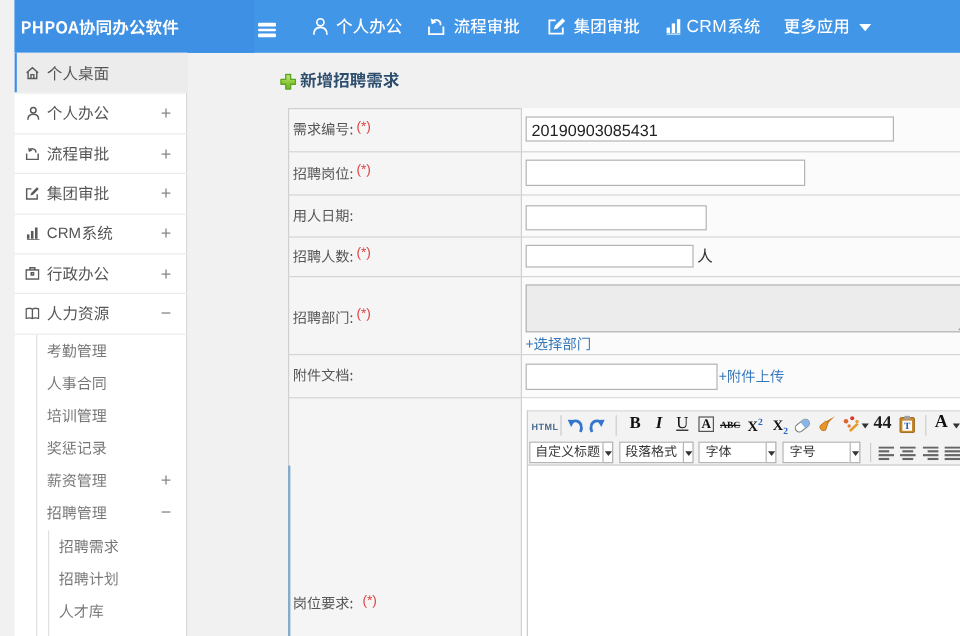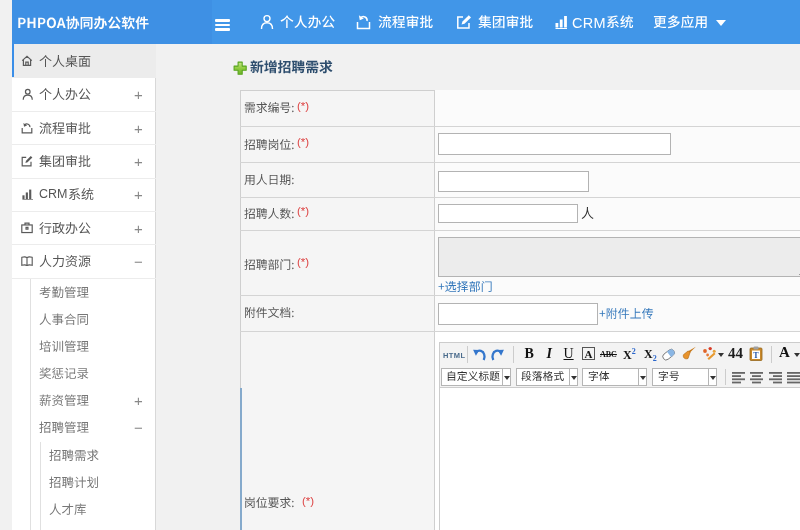--- a/index.html
+++ b/index.html
@@ -188,20 +188,21 @@
       <path transform="translate(0,13)" d="M2 -9.9V-7.5H0.5V-6.7H2V-4.1C1.3 -3.9 0.8 -3.8 0.3 -3.6L0.6 -2.8L2 -3.2V-0.1C2 0 1.9 0.1 1.8 0.1C1.6 0.1 1.2 0.1 0.6 0.1C0.8 0.3 0.9 0.7 0.9 0.9C1.7 0.9 2.1 0.9 2.4 0.8C2.7 0.6 2.8 0.4 2.8 -0.1V-3.5L4.2 -4L4.1 -4.8L2.8 -4.4V-6.7H4.2V-7.5H2.8V-9.9ZM5 -3.9V0.9H5.8V0.4H9.8V0.9H10.7V-3.9ZM5.8 -0.4V-3.1H9.8V-0.4ZM4.6 -9.3V-8.5H6.6C6.4 -7.1 5.9 -5.7 4.2 -5C4.4 -4.9 4.7 -4.6 4.8 -4.4C6.7 -5.2 7.3 -6.7 7.5 -8.5H10C9.9 -6.6 9.7 -5.8 9.6 -5.6C9.5 -5.5 9.4 -5.5 9.2 -5.5C9 -5.5 8.5 -5.5 8 -5.5C8.1 -5.3 8.2 -4.9 8.2 -4.7C8.8 -4.6 9.3 -4.6 9.6 -4.7C9.9 -4.7 10.1 -4.8 10.3 -5C10.6 -5.4 10.7 -6.3 10.9 -9C10.9 -9.1 10.9 -9.3 10.9 -9.3Z M12.2 -1.6 12.4 -0.7 15.4 -1.4V0.9H16.2V-1.6L16.9 -1.7L16.9 -2.5L16.2 -2.4V-8.6H16.9V-9.4H12.3V-8.6H13.1V-1.7ZM13.9 -8.6H15.4V-7H13.9ZM16.6 -4.2V-3.4H18.2C18 -2.8 17.8 -2.1 17.6 -1.6H21.6C21.5 -0.6 21.3 -0.2 21.1 -0C21 0.1 20.9 0.1 20.7 0.1C20.5 0.1 19.8 0.1 19.2 0C19.3 0.2 19.4 0.6 19.4 0.8C20.1 0.9 20.7 0.9 21 0.8C21.4 0.8 21.6 0.8 21.8 0.6C22.1 0.3 22.3 -0.4 22.5 -2C22.5 -2.1 22.5 -2.3 22.5 -2.3H18.7L19 -3.4H23.1V-4.2ZM13.9 -6.2H15.4V-4.5H13.9ZM13.9 -3.8H15.4V-2.2L13.9 -1.9ZM17.9 -6.6H19.4V-5.6H17.9ZM20.3 -6.6H21.8V-5.6H20.3ZM17.9 -8.1H19.4V-7.2H17.9ZM20.3 -8.1H21.8V-7.2H20.3ZM19.4 -9.9V-8.8H17.1V-5H22.6V-8.8H20.3V-9.9Z M25.3 -7.4C25.6 -6.8 25.9 -5.9 26 -5.4L26.8 -5.6C26.7 -6.1 26.4 -7 26 -7.6ZM31 -9.3V0.9H31.8V-8.5H33.7C33.4 -7.5 32.9 -6.3 32.5 -5.3C33.5 -4.2 33.8 -3.4 33.8 -2.6C33.8 -2.2 33.7 -1.8 33.5 -1.7C33.4 -1.6 33.2 -1.6 33 -1.6C32.8 -1.6 32.5 -1.6 32.1 -1.6C32.3 -1.3 32.3 -1 32.4 -0.8C32.7 -0.7 33.1 -0.7 33.4 -0.8C33.7 -0.8 33.9 -0.9 34.1 -1C34.5 -1.3 34.6 -1.8 34.6 -2.5C34.6 -3.4 34.4 -4.3 33.3 -5.4C33.8 -6.5 34.4 -7.8 34.8 -8.9L34.2 -9.3L34 -9.3ZM26.5 -9.7C26.7 -9.4 26.9 -8.9 27 -8.5H24.5V-7.7H30.1V-8.5H27.9C27.8 -8.9 27.5 -9.5 27.3 -10ZM28.7 -7.6C28.5 -7 28.2 -6 27.8 -5.3H24.2V-4.5H30.4V-5.3H28.7C29 -5.9 29.3 -6.7 29.6 -7.4ZM24.9 -3.4V0.9H25.7V0.3H29V0.8H29.8V-3.4ZM25.7 -0.5V-2.6H29V-0.5Z M36.9 -9.5C37.5 -8.8 38.2 -7.9 38.6 -7.3L39.3 -7.8C38.9 -8.4 38.2 -9.3 37.6 -9.9ZM36.5 -7.5V0.9H37.4V-7.5ZM39.6 -9.5V-8.6H45.3V-0.2C45.3 0 45.2 0.1 44.9 0.1C44.7 0.1 43.9 0.1 43 0.1C43.1 0.3 43.3 0.7 43.3 0.9C44.5 0.9 45.2 0.9 45.6 0.8C46 0.6 46.2 0.4 46.2 -0.2V-9.5Z M48.8 -4.6C49.3 -4.6 49.6 -4.9 49.6 -5.4C49.6 -5.9 49.3 -6.3 48.8 -6.3C48.4 -6.3 48.1 -5.9 48.1 -5.4C48.1 -4.9 48.4 -4.6 48.8 -4.6ZM48.8 0.2C49.3 0.2 49.6 -0.2 49.6 -0.7C49.6 -1.2 49.3 -1.5 48.8 -1.5C48.4 -1.5 48.1 -1.2 48.1 -0.7C48.1 -0.2 48.4 0.2 48.8 0.2Z" fill="#555555"></path>
     </svg>
     <div class="abs" style="left:285px;top:256.0px;color:#dd4444;font:11.5px 'Liberation Sans',sans-serif">(*)</div>
     <svg style="position:absolute;left:231.5px;top:304.3px;" width="52" height="17" viewBox="0 0 52 17">
       <path transform="translate(0,13)" d="M6.8 -4.9C7.2 -4 7.7 -2.9 8 -2.2L8.7 -2.5C8.5 -3.2 7.9 -4.3 7.5 -5.2ZM9.5 -9.8V-7.2H6.5V-6.4H9.5V-0.2C9.5 0 9.4 0 9.2 0.1C9 0.1 8.5 0.1 7.8 0C8 0.3 8.1 0.7 8.1 0.9C9 0.9 9.5 0.9 9.9 0.8C10.2 0.6 10.3 0.3 10.3 -0.2V-6.4H11.4V-7.2H10.3V-9.8ZM6.1 -9.9C5.6 -8.2 4.7 -6.5 3.7 -5.4C3.9 -5.2 4.2 -4.8 4.3 -4.7C4.6 -5 4.9 -5.4 5.2 -5.8V0.9H6V-7.3C6.3 -8 6.6 -8.9 6.9 -9.7ZM1 -9.4V0.9H1.8V-8.6H3.2C3 -7.8 2.7 -6.7 2.4 -5.8C3.1 -4.8 3.3 -4 3.3 -3.4C3.3 -3 3.3 -2.6 3.1 -2.5C3 -2.4 2.9 -2.4 2.7 -2.4C2.6 -2.4 2.4 -2.4 2.1 -2.4C2.3 -2.2 2.3 -1.8 2.3 -1.6C2.6 -1.6 2.9 -1.6 3.1 -1.6C3.3 -1.7 3.5 -1.7 3.7 -1.9C4 -2.1 4.1 -2.6 4.1 -3.3C4.1 -4 3.9 -4.9 3.1 -5.9C3.5 -6.9 3.9 -8.1 4.2 -9.1L3.7 -9.5L3.5 -9.4Z M15.5 -4V-3.2H18.9V0.9H19.8V-3.2H23V-4H19.8V-6.6H22.5V-7.5H19.8V-9.8H18.9V-7.5H17.3C17.5 -8 17.6 -8.6 17.7 -9.1L16.9 -9.3C16.6 -7.8 16.1 -6.3 15.4 -5.3C15.7 -5.2 16 -5 16.2 -4.8C16.5 -5.3 16.8 -5.9 17.1 -6.6H18.9V-4ZM15 -9.9C14.3 -8.1 13.3 -6.3 12.2 -5.2C12.3 -5 12.6 -4.5 12.7 -4.3C13.1 -4.7 13.4 -5.2 13.8 -5.7V0.9H14.6V-7C15.1 -7.9 15.5 -8.7 15.8 -9.6Z M28.6 -9.7C28.9 -9.1 29.3 -8.3 29.5 -7.9L30.4 -8.2C30.3 -8.7 29.9 -9.4 29.5 -10ZM24.2 -7.8V-7H26C26.7 -5.2 27.7 -3.6 28.9 -2.4C27.6 -1.3 26 -0.5 24 0.1C24.2 0.3 24.5 0.7 24.6 0.9C26.6 0.3 28.2 -0.6 29.5 -1.7C30.9 -0.5 32.5 0.3 34.4 0.9C34.6 0.6 34.8 0.2 35 0C33.1 -0.4 31.5 -1.3 30.2 -2.4C31.4 -3.6 32.3 -5.1 33 -7H34.9V-7.8ZM29.5 -3C28.4 -4.1 27.6 -5.5 27 -7H32C31.4 -5.4 30.6 -4.1 29.5 -3Z M45.4 -9.2C45.2 -8.3 44.7 -7 44.3 -6.3L45 -6.1C45.4 -6.8 45.9 -7.9 46.3 -8.9ZM40.1 -8.9C40.5 -8 40.9 -6.9 41.1 -6.1L41.9 -6.5C41.7 -7.2 41.2 -8.3 40.8 -9.1ZM37.7 -9.9V-7.4H36V-6.5H37.5C37.2 -4.9 36.4 -3.1 35.7 -2.1C35.8 -1.9 36.1 -1.5 36.2 -1.3C36.7 -2.1 37.3 -3.4 37.7 -4.7V0.9H38.5V-5C38.9 -4.4 39.3 -3.7 39.5 -3.3L40 -4C39.8 -4.3 38.8 -5.7 38.5 -6.1V-6.5H40V-7.4H38.5V-9.9ZM39.8 -0.7V0.1H45.3V0.8H46.2V-5.6H43.6V-9.9H42.7V-5.6H40V-4.7H45.3V-3.2H40.2V-2.4H45.3V-0.7Z M48.8 -4.6C49.3 -4.6 49.6 -4.9 49.6 -5.4C49.6 -5.9 49.3 -6.3 48.8 -6.3C48.4 -6.3 48.1 -5.9 48.1 -5.4C48.1 -4.9 48.4 -4.6 48.8 -4.6ZM48.8 0.2C49.3 0.2 49.6 -0.2 49.6 -0.7C49.6 -1.2 49.3 -1.5 48.8 -1.5C48.4 -1.5 48.1 -1.2 48.1 -0.7C48.1 -0.2 48.4 0.2 48.8 0.2Z" fill="#555555"></path>
     </svg>
     <svg style="position:absolute;left:231.5px;top:494.3px;" width="52" height="17" viewBox="0 0 52 17">
       <path transform="translate(0,13)" d="M1.3 -9.5V-7.2H10.5V-9.5H9.6V-8H6.3V-9.9H5.4V-8H2.2V-9.5ZM1.3 -6.3V0.9H2.2V-5.5H9.7V-0.2C9.7 0 9.7 0.1 9.4 0.1C9.2 0.1 8.4 0.1 7.6 0.1C7.8 0.3 7.9 0.7 8 0.9C9 0.9 9.7 0.9 10.1 0.8C10.5 0.6 10.6 0.4 10.6 -0.2V-6.3ZM2.8 -4.2C3.7 -3.8 4.6 -3.2 5.5 -2.6C4.6 -1.9 3.6 -1.4 2.5 -0.9C2.7 -0.8 3.1 -0.4 3.2 -0.2C4.2 -0.7 5.2 -1.4 6.2 -2.1C7 -1.5 7.7 -0.9 8.2 -0.4L8.8 -1.1C8.3 -1.5 7.6 -2.1 6.8 -2.7C7.5 -3.3 8.1 -4 8.6 -4.8L7.8 -5.1C7.4 -4.4 6.8 -3.7 6.1 -3.2C5.2 -3.7 4.3 -4.3 3.4 -4.8Z M16.2 -7.8V-6.9H22.6V-7.8ZM16.9 -6C17.3 -4.4 17.6 -2.2 17.7 -0.9L18.6 -1.2C18.5 -2.4 18.1 -4.5 17.7 -6.2ZM18.5 -9.8C18.8 -9.2 19 -8.4 19.1 -7.9L20 -8.2C19.8 -8.7 19.6 -9.4 19.4 -10ZM15.6 -0.4V0.4H23.1V-0.4H20.6C21.1 -2 21.5 -4.3 21.9 -6.1L20.9 -6.3C20.7 -4.5 20.2 -2 19.8 -0.4ZM15.2 -9.9C14.5 -8.1 13.4 -6.3 12.2 -5.2C12.4 -5 12.7 -4.5 12.8 -4.3C13.2 -4.7 13.5 -5.2 13.9 -5.7V0.9H14.8V-7.1C15.3 -7.9 15.7 -8.8 16 -9.6Z M31.5 -2.7C31.1 -2.1 30.6 -1.5 29.9 -1.1C29 -1.3 28.1 -1.5 27.3 -1.7C27.5 -2 27.8 -2.3 28.1 -2.7ZM25 -7.6V-4.6H28.2C28 -4.2 27.8 -3.9 27.6 -3.5H24.2V-2.7H27C26.6 -2.2 26.2 -1.6 25.8 -1.2C26.8 -1 27.8 -0.8 28.7 -0.6C27.6 -0.2 26.1 0 24.3 0.2C24.4 0.4 24.6 0.7 24.7 0.9C26.9 0.7 28.7 0.4 30 -0.3C31.5 0.1 32.8 0.6 33.7 0.9L34.5 0.3C33.6 -0.1 32.3 -0.5 31 -0.8C31.6 -1.3 32.1 -2 32.5 -2.7H34.8V-3.5H28.6C28.8 -3.8 28.9 -4.1 29.1 -4.4L28.6 -4.6H34.1V-7.6H31.2V-8.6H34.6V-9.4H24.4V-8.6H27.6V-7.6ZM28.5 -8.6H30.4V-7.6H28.5ZM25.8 -6.9H27.6V-5.3H25.8ZM28.5 -6.9H30.4V-5.3H28.5ZM31.2 -6.9H33.2V-5.3H31.2Z M36.8 -5.9C37.5 -5.2 38.4 -4.3 38.7 -3.6L39.5 -4.2C39.1 -4.8 38.2 -5.7 37.5 -6.4ZM35.9 -1.1 36.5 -0.2C37.7 -0.9 39.3 -1.9 40.8 -2.9V-0.3C40.8 -0 40.7 0 40.5 0C40.3 0 39.5 0.1 38.7 0C38.8 0.3 39 0.7 39 1C40.1 1 40.8 0.9 41.2 0.8C41.6 0.6 41.7 0.4 41.7 -0.3V-5C42.8 -2.8 44.2 -1 46.2 -0C46.3 -0.3 46.6 -0.6 46.8 -0.8C45.5 -1.4 44.4 -2.3 43.5 -3.5C44.3 -4.2 45.3 -5.2 46 -6L45.2 -6.5C44.7 -5.8 43.8 -4.9 43 -4.2C42.5 -5 42.1 -6 41.7 -6.9V-7.1H46.5V-7.9H45L45.5 -8.5C45.1 -8.9 44.1 -9.5 43.4 -9.8L42.8 -9.3C43.5 -8.9 44.4 -8.3 44.9 -7.9H41.7V-9.9H40.8V-7.9H36.2V-7.1H40.8V-3.8C39 -2.7 37.1 -1.7 35.9 -1.1Z M48.8 -4.6C49.3 -4.6 49.6 -4.9 49.6 -5.4C49.6 -5.9 49.3 -6.3 48.8 -6.3C48.4 -6.3 48.1 -5.9 48.1 -5.4C48.1 -4.9 48.4 -4.6 48.8 -4.6ZM48.8 0.2C49.3 0.2 49.6 -0.2 49.6 -0.7C49.6 -1.2 49.3 -1.5 48.8 -1.5C48.4 -1.5 48.1 -1.2 48.1 -0.7C48.1 -0.2 48.4 0.2 48.8 0.2Z" fill="#555555"></path>
     </svg>
     <div class="abs" style="left:290px;top:494.5px;color:#dd4444;font:11.5px 'Liberation Sans',sans-serif">(*)</div>
+    <div class="abs" style="left:426px;top:96.5px;width:307px;height:21px;background:#fff;border:1px solid #b3b3b3"><span style="font:13.5px 'Liberation Sans',sans-serif;color:#222;position:relative;top:2.5px;left:4px">20190903085431</span></div>
     <div class="abs" style="left:426px;top:132.5px;width:233px;height:22px;background:#fff;border:1px solid #b3b3b3"></div>
     <div class="abs" style="left:426px;top:170.5px;width:151px;height:21px;background:#fff;border:1px solid #b3b3b3"></div>
     <div class="abs" style="left:426px;top:203.5px;width:140px;height:19.5px;background:#fff;border:1px solid #b3b3b3"></div>
     <svg style="position:absolute;left:569px;top:204px;" width="15" height="18" viewBox="0 0 15 18">
       <path transform="translate(0,14)" d="M5.9 -10.9C5.9 -8.9 6 -2.5 0.6 0.2C0.9 0.4 1.2 0.7 1.4 1C4.5 -0.7 5.9 -3.6 6.5 -6.2C7.2 -3.8 8.6 -0.6 11.8 0.9C12 0.7 12.3 0.3 12.5 0.1C7.9 -1.9 7.1 -7.4 6.9 -9C7 -9.7 7 -10.4 7 -10.9Z" fill="#333"></path>
     </svg>
     <div class="abs" style="left:426px;top:237px;width:369px;height:40px;background:#ececec;border:1px solid #b3b3b3"></div>
     <svg class="abs" style="left:786px;top:268px" width="8" height="8" viewBox="0 0 8 8">
 <path d="M7 1 L1 7 M7 4 L4 7" stroke="#999" stroke-width="1"></path>
     </svg>

